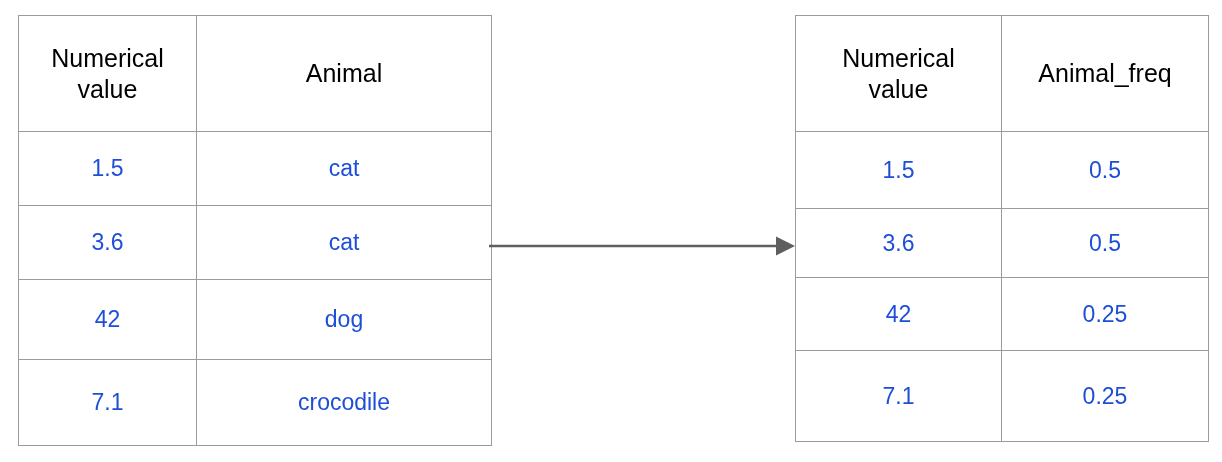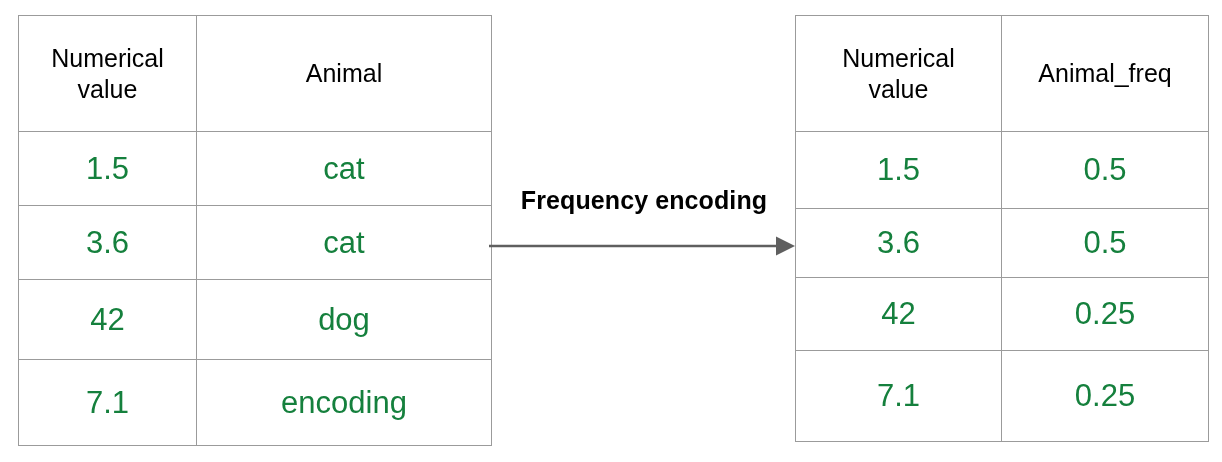--- a/index.html
+++ b/index.html
@@ -53,22 +53,22 @@
     vertical-align: middle;
     font-size: 25px;
     line-height: 31px;
     padding-bottom: 8px;
     box-sizing: border-box;
     color: #000;
   }
   .hdr-cell .hdr-text { display: block; }
 
   .cell {
-    font-size: 31px;
-    color: #15803d;
+    font-size: 23px;
+    color: #1d4ed8;
     vertical-align: middle;
     box-sizing: border-box;
   }
   .cell-num {
     text-align: center;
   }
   .cell-cat {
     text-align: center;
     padding-left: 14px;
   }
@@ -140,27 +140,26 @@
       <tr class="r1">
         <td class="cell cell-num">3.6</td>
         <td class="cell cell-cat">cat</td>
       </tr>
       <tr class="r2">
         <td class="cell cell-num">42</td>
         <td class="cell cell-cat">dog</td>
       </tr>
       <tr class="r3">
         <td class="cell cell-num">7.1</td>
-        <td class="cell cell-cat">encoding</td>
+        <td class="cell cell-cat">crocodile</td>
       </tr>
     </tbody>
   </table>
 
   <div class="transform-group">
-    <div class="transform-label">Frequency encoding</div>
     <svg class="transform-arrow" viewBox="0 0 312 30" width="312" height="30" xmlns="http://www.w3.org/2000/svg">
       <line x1="1" y1="16" x2="290" y2="16" stroke="#5f5f5f" stroke-width="2.6"></line>
       <polygon points="288,6.5 307,16 288,25.5" fill="#5f5f5f"></polygon>
     </svg>
   </div>
 
   <table class="data-table table-right">
     <colgroup>
       <col class="c-num">
       <col class="c-cat">

